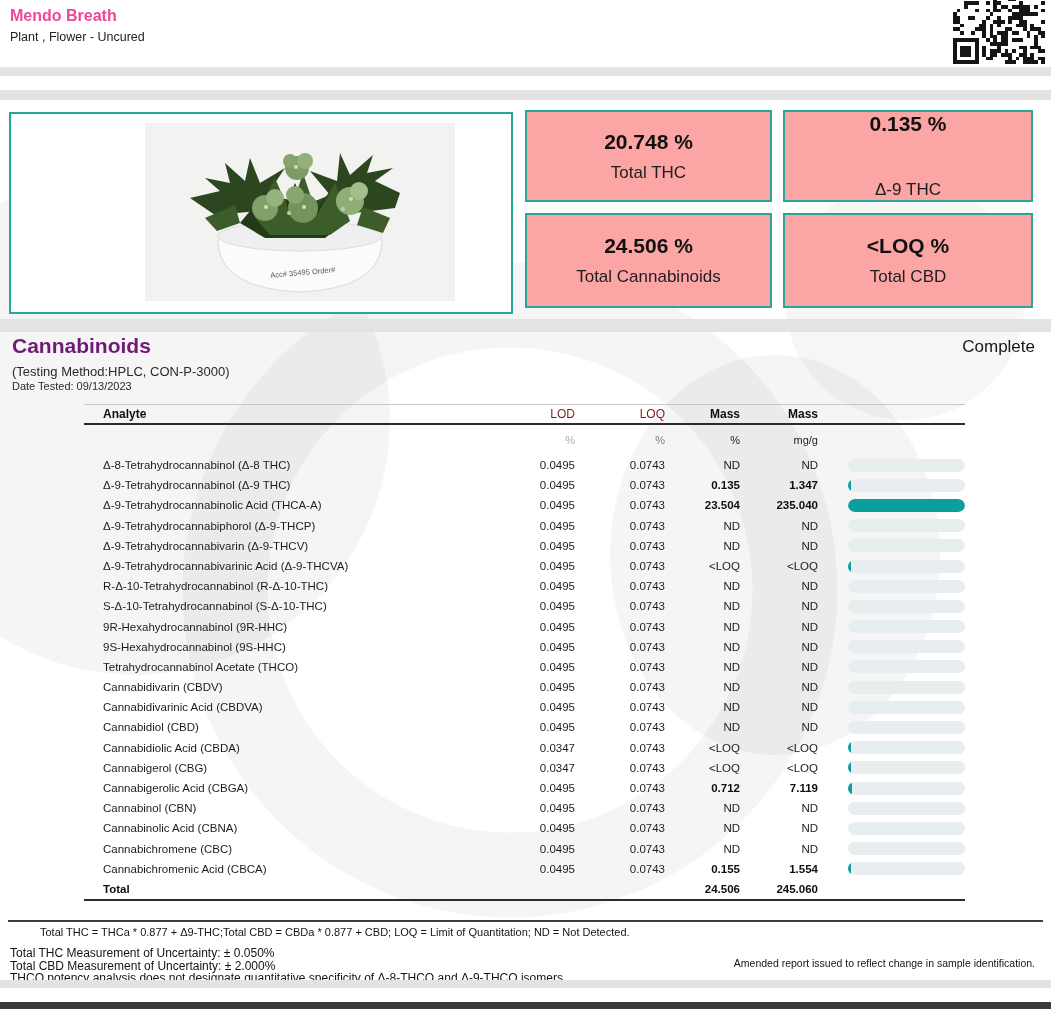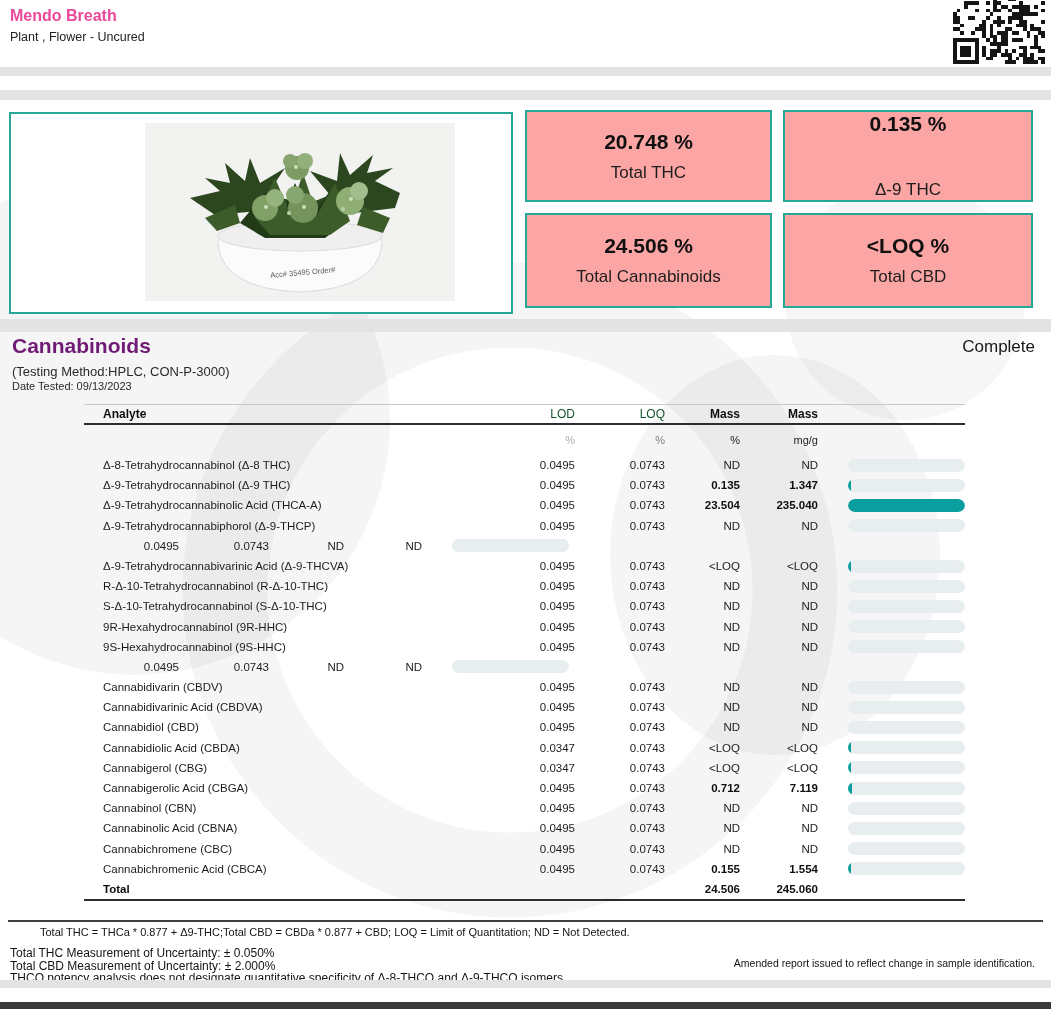--- a/index.html
+++ b/index.html
@@ -36,21 +36,21 @@
   .hrow{height:18px;font-size:12px;line-height:18px;border-bottom:2px solid #2c2c2c;}
   .urow{height:30px;font-size:11px;}
   .cell{white-space:nowrap;}
   .c-analyte{flex:1 1 auto;padding-left:19px;text-align:left;overflow:hidden;}
   .c-lod{width:95px;text-align:right;}
   .c-loq{width:90px;text-align:right;}
   .c-m1{width:75px;text-align:right;}
   .c-m2{width:78px;text-align:right;}
   .c-bar{width:147px;display:flex;justify-content:flex-end;}
   .bold, .b{font-weight:bold;color:#0e0e0e;}
-  .gray{color:#14532d;}
+  .gray{color:#7f1d1d;}
   .u-lod{color:#aeaeae;}
   .u-loq{color:#7d7d7d;}
   .u-dark{color:#222;}
   .track{position:relative;width:117px;height:13px;background:#e8edf0;border-radius:6.5px;overflow:hidden;}
   .fill{position:absolute;left:0;top:0;height:13px;background:#0a9e9e;border-radius:6.5px;}
   .tbl-bottom{border-bottom:2px solid #2c2c2c;}
   
   .fn-sep{left:8px;top:920px;width:1035px;border-top:2px solid #3f3f3f;}
   .fn1{left:24px;top:926px;font-size:11px;color:#141414;margin-left:16px;}
   .fn-block{left:10px;top:947px;font-size:12px;line-height:12.6px;color:#141414;}
@@ -411,20 +411,21 @@
     <div class="cell c-m1">ND</div>
     <div class="cell c-m2">ND</div>
     <div class="cell c-bar">
       <div class="track">
         
       </div>
     </div>
   </div>
 
   <div class="trow">
+    <div class="cell c-analyte">Δ-9-Tetrahydrocannabivarin (Δ-9-THCV)</div>
     <div class="cell c-lod">0.0495</div>
     <div class="cell c-loq">0.0743</div>
     <div class="cell c-m1">ND</div>
     <div class="cell c-m2">ND</div>
     <div class="cell c-bar">
       <div class="track">
         
       </div>
     </div>
   </div>
@@ -488,20 +489,21 @@
     <div class="cell c-m1">ND</div>
     <div class="cell c-m2">ND</div>
     <div class="cell c-bar">
       <div class="track">
         
       </div>
     </div>
   </div>
 
   <div class="trow">
+    <div class="cell c-analyte">Tetrahydrocannabinol Acetate (THCO)</div>
     <div class="cell c-lod">0.0495</div>
     <div class="cell c-loq">0.0743</div>
     <div class="cell c-m1">ND</div>
     <div class="cell c-m2">ND</div>
     <div class="cell c-bar">
       <div class="track">
         
       </div>
     </div>
   </div>

